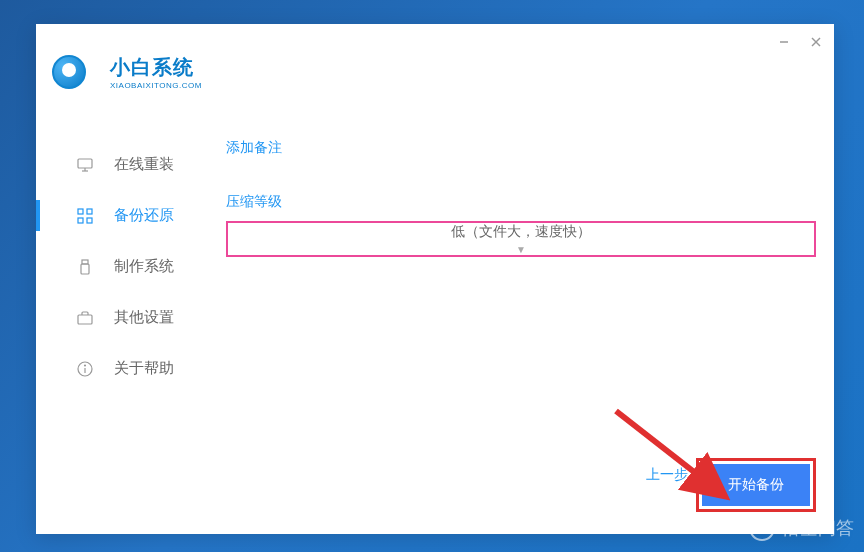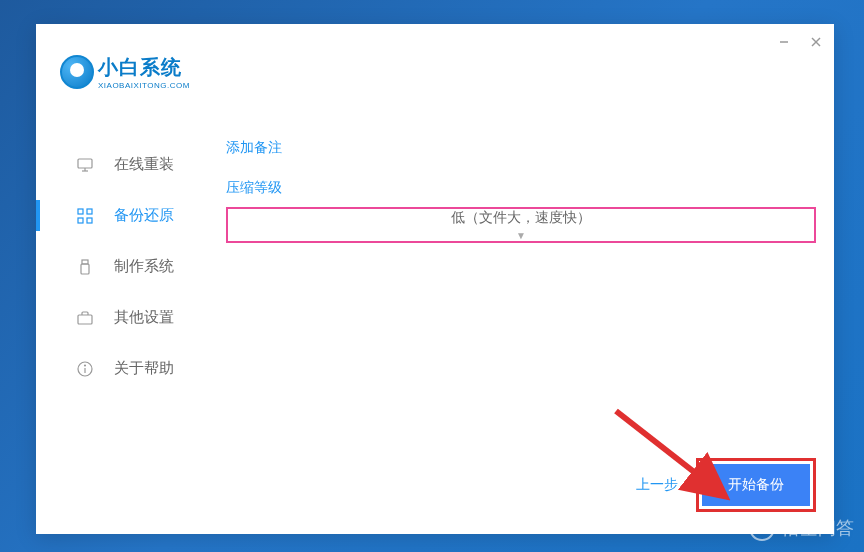--- a/index.html
+++ b/index.html
@@ -36,25 +36,25 @@
       height: 20px;
       display: flex;
       align-items: center;
       justify-content: center;
       cursor: pointer;
       color: #999;
       font-size: 14px;
     }
     .logo-area {
       position: absolute;
-      left: 24px;
+      left: 16px;
       top: 30px;
       display: flex;
       align-items: center;
-      gap: 4px;
+      gap: 24px;
     }
     .logo-icon {
       width: 34px;
       height: 34px;
       border-radius: 50%;
       background: radial-gradient(circle at 30% 30%, #4db5f5, #0a7cc9);
       border: 2px solid #1186d1;
       position: relative;
     }
     .logo-icon::after {
@@ -131,21 +131,21 @@
       top: 115px;
       right: 18px;
       bottom: 0;
     }
     .field-label {
       color: #2196f3;
       font-size: 14px;
       margin-bottom: 10px;
     }
     .field-group {
-      margin-bottom: 22px;
+      margin-bottom: 36px;
     }
     .text-input {
       width: 100%;
       height: 36px;
       border: 1px solid #2196f3;
       padding: 0 10px;
       font-size: 14px;
       color: #333;
       outline: none;
     }
@@ -185,22 +185,22 @@
     }
     .chevron {
       color: #aaa;
       font-size: 10px;
     }
     .footer-buttons {
       position: absolute;
       bottom: 22px;
       right: 0;
       display: flex;
-      align-items: center;
-      gap: 14px;
+      align-items: flex-start;
+      gap: 4px;
     }
     .btn-prev {
       color: #2196f3;
       font-size: 14px;
       cursor: pointer;
       padding: 8px 4px;
     }
     .btn-primary {
       background: #3b82f6;
       color: #fff;

